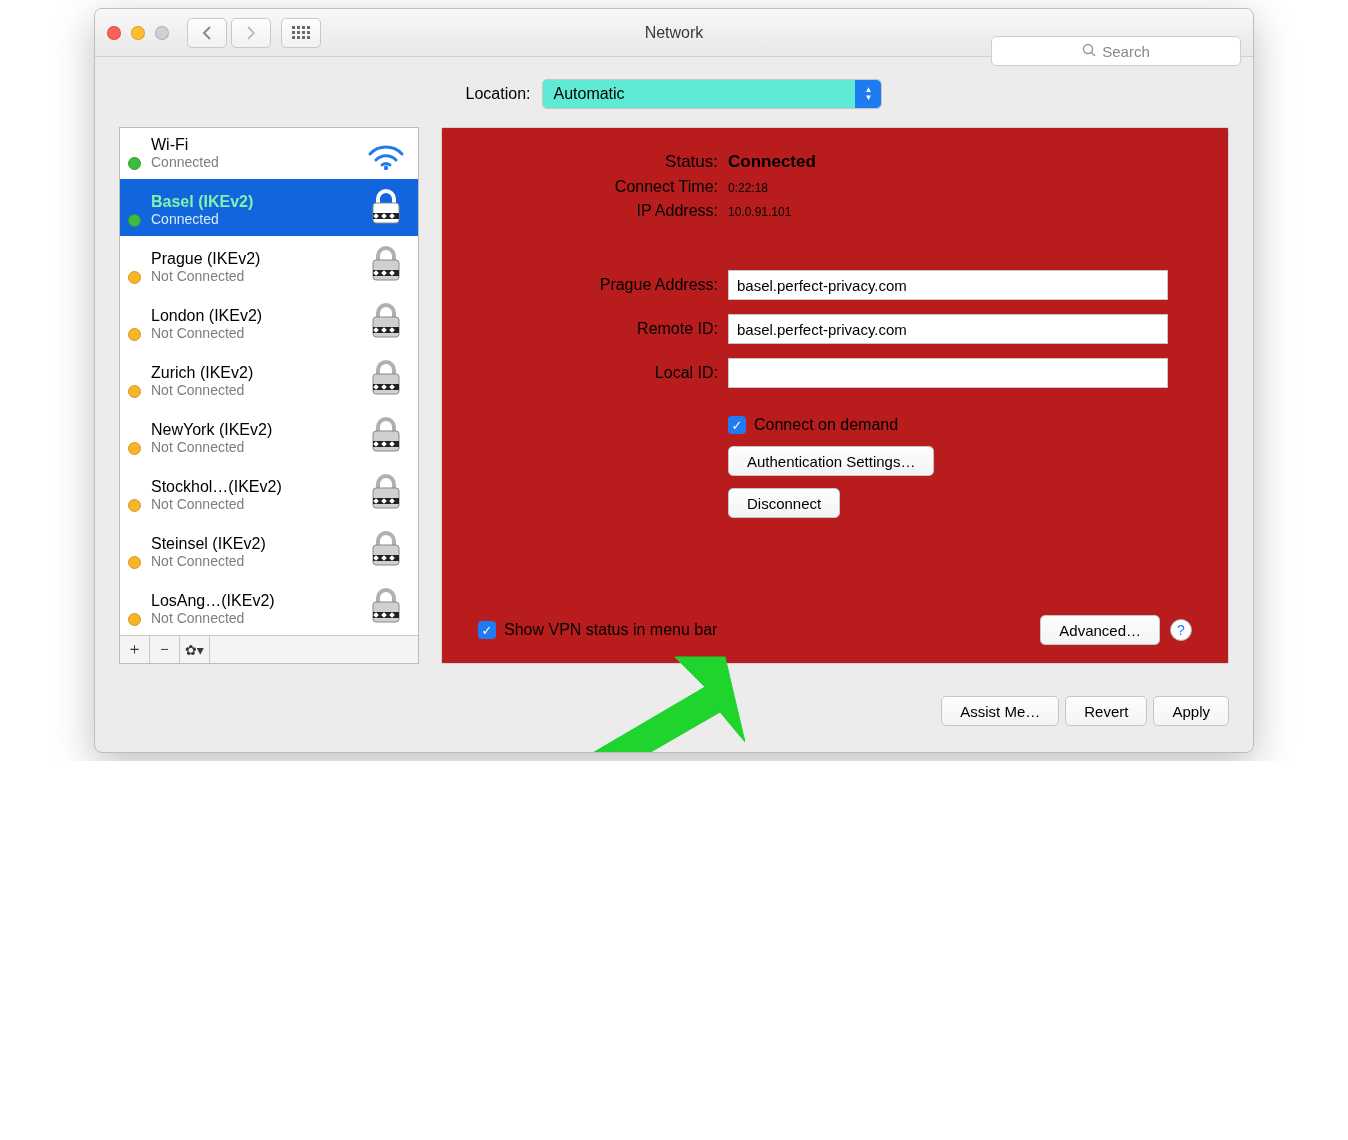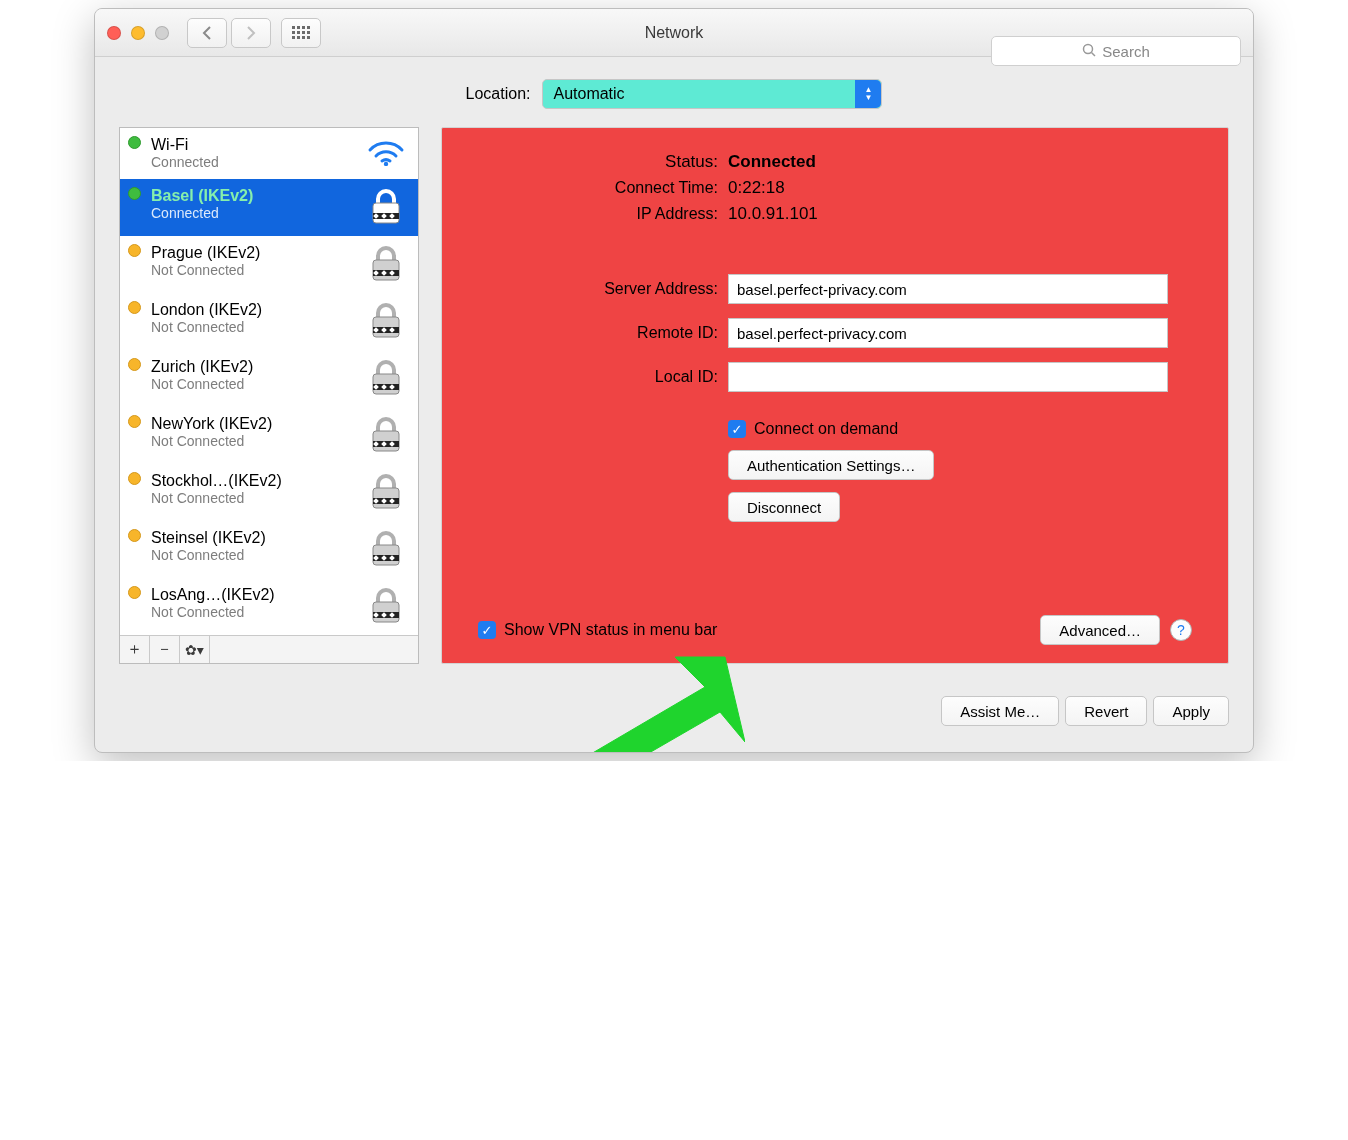--- a/index.html
+++ b/index.html
@@ -102,21 +102,21 @@
 
     
     .sidebar {
       width: 300px;
       background: #fff;
       border: 1px solid #bcbcbc;
       display: flex; flex-direction: column;
     }
     .svc-list { flex: 1; overflow: hidden; }
     .svc {
-      display: flex; align-items:flex-start;
+      display: flex; align-items:flex-end;
       padding: 8px 10px 8px 8px;
       border-bottom: 1px solid rgba(0,0,0,0);
       gap: 10px;
     }
     .svc .status-dot {
       width: 13px; height: 13px; border-radius: 50%;
       flex-shrink: 0;
     }
     .status-dot.green { background: #3fbc3f; border: 1px solid #2e9a2e;}
     .status-dot.amber { background: #f7b52a; border: 1px solid #d5981b;}
@@ -138,31 +138,31 @@
     }
     .svc-toolbar .gear { font-size: 14px; }
 
     
     .wifi-icon svg { width: 40px; height: 30px; }
     .lock-icon svg { width: 36px; height: 40px; }
 
     
     .detail {
       flex: 1;
-      background: #ef4444;
+      background: #b91c1c;
       border: 1px solid #d3d3d3;
       border-radius: 2px;
       padding: 24px 36px 18px;
       display: flex; flex-direction: column;
       position: relative;
     }
     .status-block { margin-bottom: 34px; }
     .status-row { display:flex; align-items: baseline; gap: 10px; margin-bottom: 6px; }
     .status-row .lbl { width: 240px; text-align: right; color:#000; font-size: 16px;}
-    .status-row .val { font-size: 17px; }
+    .status-row .val { font-size: 12px; }
     .status-row.big .lbl { font-size: 17px;}
     .status-row.big .val { font-weight: 700; font-size: 17px;}
 
     .form-rows { margin-top: 10px; margin-bottom: 10px; }
     .form-row { display:flex; align-items:center; gap: 10px; margin-bottom: 14px; }
     .form-row .lbl { width: 240px; text-align:right; font-size: 16px; }
     .text-input {
       flex: 1; max-width: 440px;
       height: 30px; background: #fff;
       border: 1px solid #c6c6c6; border-radius: 0;
@@ -469,21 +469,21 @@
           <span class="val">0:22:18</span>
         </div>
         <div class="status-row">
           <span class="lbl">IP Address:</span>
           <span class="val">10.0.91.101</span>
         </div>
       </div>
 
       <div class="form-rows">
         <div class="form-row">
-          <span class="lbl">Server Address:</span>
+          <span class="lbl">Prague Address:</span>
           <input class="text-input" value="basel.perfect-privacy.com" style="">
         </div>
         <div class="form-row">
           <span class="lbl">Remote ID:</span>
           <input class="text-input" value="basel.perfect-privacy.com" style="">
         </div>
         <div class="form-row">
           <span class="lbl">Local ID:</span>
           <input class="text-input" value="" style="">
         </div>

